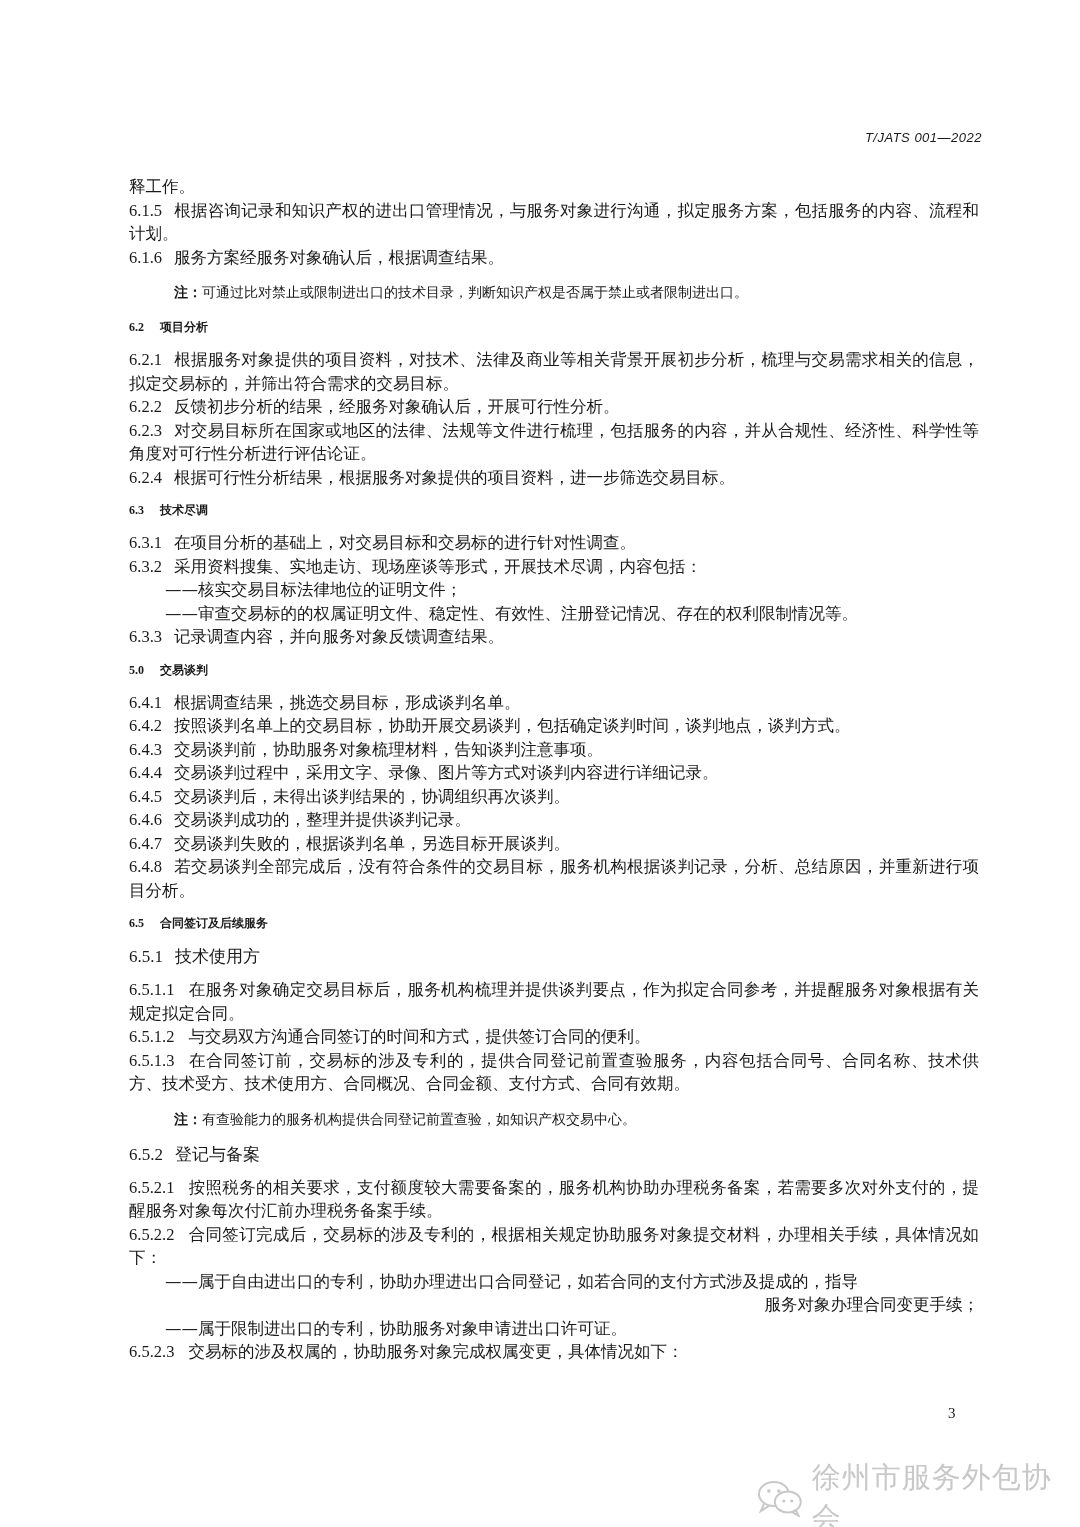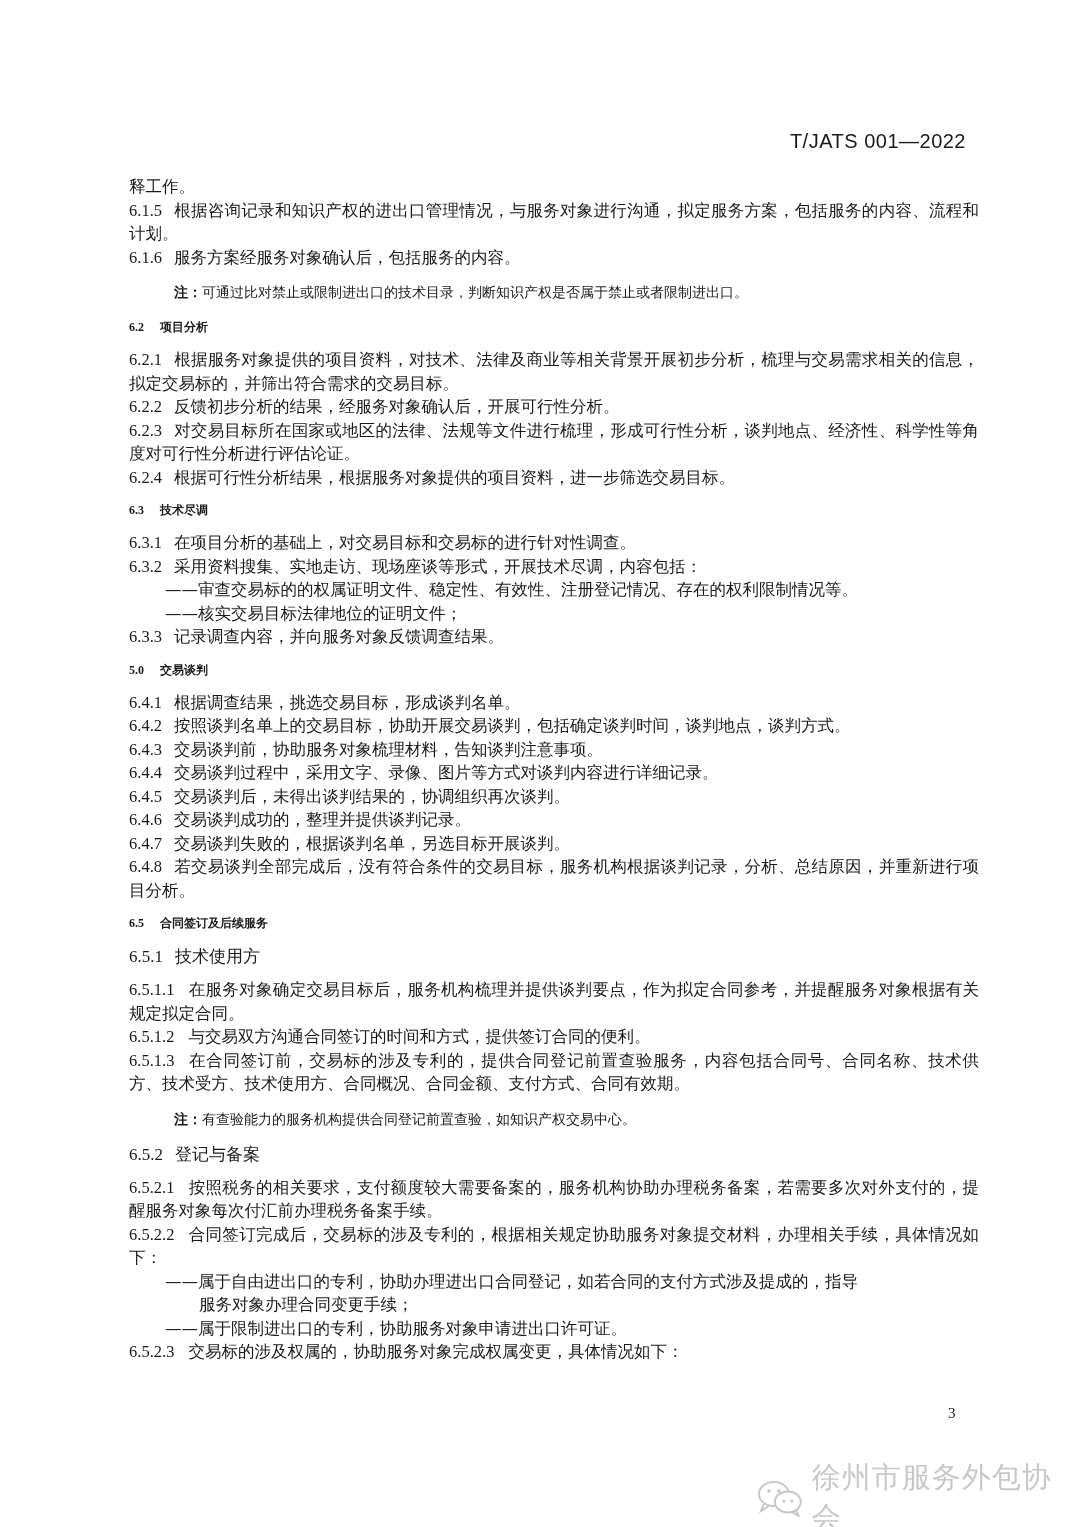--- a/index.html
+++ b/index.html
@@ -1,62 +1,62 @@
 <!DOCTYPE html>
 <html><head>
 <meta charset="utf-8">
 <style>
   html, body { margin:0; padding:0; background:#ffffff; }
   body { width:1080px; height:1527px; position:relative; overflow:hidden;
          font-family:"DejaVu Sans", sans-serif; color:#1a1a1a; }
   .page { position:absolute; left:0; top:0; width:1080px; height:1527px; }
-  .std-code { position:absolute; right:114px; top:130px; font-size:20px; letter-spacing:0.5px;
-              font-family:"Liberation Sans", sans-serif; }
+  .std-code { position:absolute; right:98px; top:130px; font-size:13px; letter-spacing:0.5px;
+              font-family:"Liberation Sans", sans-serif;font-style:italic; }
   .content { position:absolute; left:129px; top:175px; width:850px; }
   .p { font-size:16.5px; line-height:23.5px; margin:0; text-align:justify; }
   .num { display:inline-block; margin-right:12px; font-family:Liberation Serif, serif; }
   .num-wide { margin-right:14px; }
   .note { font-size:14px; line-height:22px; padding-left:33px; margin:12px; }
   .note b { font-weight:bold; }
   .h2 { font-size:12px; font-weight:bold; margin:9px 0 9px 0; line-height:24px; }
   .h2 .num { margin-right:16px; }
   .h3 { font-size:17px; margin:5px 0 9px 0; line-height:24px; }
   .h3 .num { }
   .dash { font-size:16.5px; line-height:23.5px; margin:0; padding-left:36px; text-indent:0; }
-  .dash-cont { padding-left:70px; font-size:16.5px; line-height:23.5px; margin:0; }
+  .dash-cont { padding-left:70px; font-size:16.5px; line-height:23.5px; margin:0;text-align:right; }
   .page-no { position:absolute; left:948px; top:1405px; font-size:15px;
              font-family:"Liberation Serif", serif; }
   .watermark { position:absolute; left:756px; top:1458px; display:flex; align-items:center;
                color:#c8c8c8; font-size:29px; letter-spacing:1px; }
   .watermark .wm-icon { width:50px; height:38px; margin-right:6px; }
 </style>
 </head>
 <body>
 
 <div class="page">
   <div class="std-code">T/JATS 001—2022</div>
 
   <div class="content" id="content">
       <p class="p"><span>释工作。</span></p>
       <p class="p"><span class="num">6.1.5</span><span>根据咨询记录和知识产权的进出口管理情况，与服务对象进行沟通，拟定服务方案，包括服务的内容、流程和计划。</span></p>
-      <p class="p"><span class="num">6.1.6</span><span>服务方案经服务对象确认后，包括服务的内容。</span></p>
+      <p class="p"><span class="num">6.1.6</span><span>服务方案经服务对象确认后，根据调查结果。</span></p>
       <p class="note"><b>注：</b><span>可通过比对禁止或限制进出口的技术目录，判断知识产权是否属于禁止或者限制进出口。</span></p>
       <div class="h2"><span class="num">6.2</span><span>项目分析</span></div>
       <p class="p"><span class="num">6.2.1</span><span>根据服务对象提供的项目资料，对技术、法律及商业等相关背景开展初步分析，梳理与交易需求相关的信息，拟定交易标的，并筛出符合需求的交易目标。</span></p>
       <p class="p"><span class="num">6.2.2</span><span>反馈初步分析的结果，经服务对象确认后，开展可行性分析。</span></p>
-      <p class="p"><span class="num">6.2.3</span><span>对交易目标所在国家或地区的法律、法规等文件进行梳理，形成可行性分析，谈判地点、经济性、科学性等角度对可行性分析进行评估论证。</span></p>
+      <p class="p"><span class="num">6.2.3</span><span>对交易目标所在国家或地区的法律、法规等文件进行梳理，包括服务的内容，并从合规性、经济性、科学性等角度对可行性分析进行评估论证。</span></p>
       <p class="p"><span class="num">6.2.4</span><span>根据可行性分析结果，根据服务对象提供的项目资料，进一步筛选交易目标。</span></p>
       <div class="h2"><span class="num">6.3</span><span>技术尽调</span></div>
       <p class="p"><span class="num">6.3.1</span><span>在项目分析的基础上，对交易目标和交易标的进行针对性调查。</span></p>
       <p class="p"><span class="num">6.3.2</span><span>采用资料搜集、实地走访、现场座谈等形式，开展技术尽调，内容包括：</span></p>
       <div>
-        <p class="dash">——审查交易标的的权属证明文件、稳定性、有效性、注册登记情况、存在的权利限制情况等。</p>
+        <p class="dash">——核实交易目标法律地位的证明文件；</p>
       </div>
       <div>
-        <p class="dash">——核实交易目标法律地位的证明文件；</p>
+        <p class="dash">——审查交易标的的权属证明文件、稳定性、有效性、注册登记情况、存在的权利限制情况等。</p>
       </div>
       <p class="p"><span class="num">6.3.3</span><span>记录调查内容，并向服务对象反馈调查结果。</span></p>
       <div class="h2"><span class="num">5.0</span><span>交易谈判</span></div>
       <p class="p"><span class="num">6.4.1</span><span>根据调查结果，挑选交易目标，形成谈判名单。</span></p>
       <p class="p"><span class="num">6.4.2</span><span>按照谈判名单上的交易目标，协助开展交易谈判，包括确定谈判时间，谈判地点，谈判方式。</span></p>
       <p class="p"><span class="num">6.4.3</span><span>交易谈判前，协助服务对象梳理材料，告知谈判注意事项。</span></p>
       <p class="p"><span class="num">6.4.4</span><span>交易谈判过程中，采用文字、录像、图片等方式对谈判内容进行详细记录。</span></p>
       <p class="p"><span class="num">6.4.5</span><span>交易谈判后，未得出谈判结果的，协调组织再次谈判。</span></p>
       <p class="p"><span class="num">6.4.6</span><span>交易谈判成功的，整理并提供谈判记录。</span></p>
       <p class="p"><span class="num">6.4.7</span><span>交易谈判失败的，根据谈判名单，另选目标开展谈判。</span></p>

